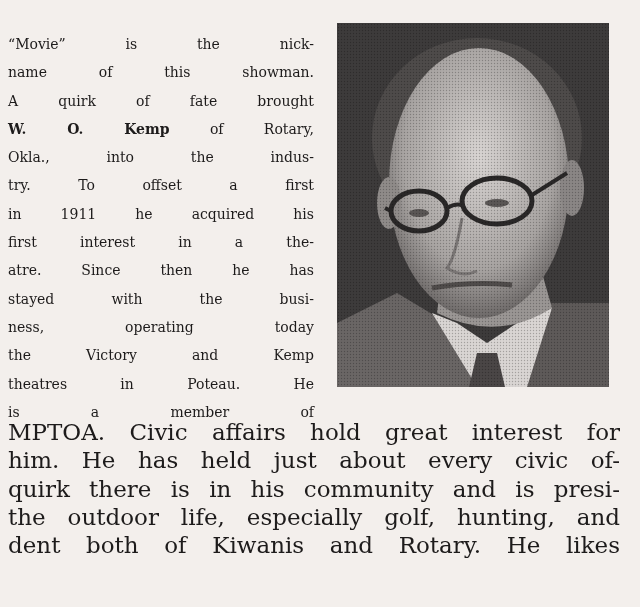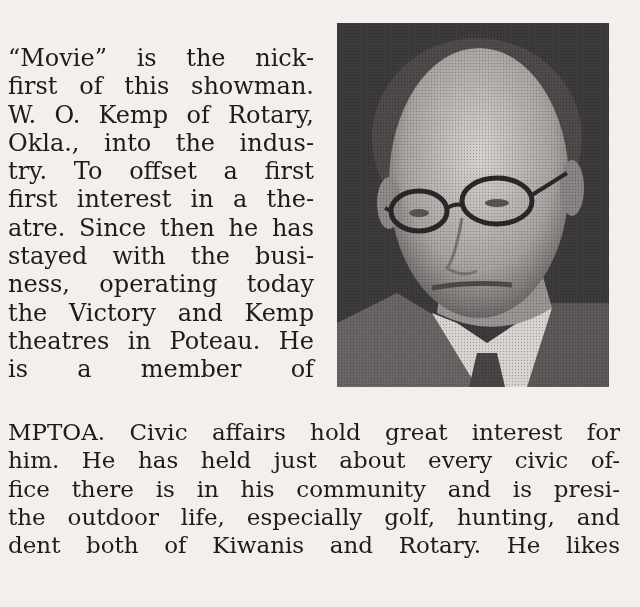--- a/index.html
+++ b/index.html
@@ -4,42 +4,44 @@
 <style>
   html, body { margin:0; padding:0; }
   body {
     width:640px; height:607px; overflow:hidden;
     background:#f3efec;
     font-family: "DejaVu Serif", "Liberation Serif", serif;
     color:#1d1b1b;
     position:relative;
   }
   .col {
-    position:absolute; left:8px; top:44px; width:306px;
-    font-size:24px; line-height:28.3px;
+    position:absolute; left:8px; top:30px; width:306px;
+    font-size:14px; line-height:28.3px;
   }
   .line { display:block; white-space:nowrap; text-align:justify; text-align-last:justify; height:28.3px; }
   .line.last { text-align-last:left; }
   .wide { position:absolute; left:8px; top:418px; width:612px; font-size:23px; line-height:28.3px; }
-  b { font-weight:normal; }
+  b { font-weight:bold; }
   .photo {
     position:absolute; left:337px; top:23px; width:272px; height:364px;
     background:#3a3838; overflow:hidden;
   }
   .photo svg { display:block; }
 </style>
 </head>
 <body>
 
 <div class="col">
   <span class="line">“Movie” is the nick-</span>
-  <span class="line">first of this showman.</span>
+  <span class="line">name of this showman.</span>
+  <span class="line">A quirk of fate brought</span>
   <span class="line"><b>W. O. Kemp</b><span> of Rotary,</span></span>
   <span class="line">Okla., into the indus-</span>
   <span class="line">try. To offset a first</span>
+  <span class="line">in 1911 he acquired his</span>
   <span class="line">first interest in a the-</span>
   <span class="line">atre. Since then he has</span>
   <span class="line">stayed with the busi-</span>
   <span class="line">ness, operating today</span>
   <span class="line">the Victory and Kemp</span>
   <span class="line">theatres in Poteau. He</span>
   <span class="line">is a member of</span>
 </div>
 
 <div class="photo">
@@ -84,16 +86,16 @@
 
     <path d="M125 195 Q118 235 110 245 Q125 255 140 248" stroke="#7a7675" stroke-width="3" fill="none"></path>
     <path d="M95 265 Q135 258 175 262" stroke="#504c4b" stroke-width="5" fill="none"></path>
     <rect width="272" height="364" fill="url(#ht)"></rect>
   </svg>
 </div>
 
 <div class="wide">
   <span class="line">MPTOA. Civic affairs hold great interest for</span>
   <span class="line">him. He has held just about every civic of-</span>
-  <span class="line">fice there is in his community and is presi-</span>
+  <span class="line">quirk there is in his community and is presi-</span>
   <span class="line">the outdoor life, especially golf, hunting, and</span>
   <span class="line">dent both of Kiwanis and Rotary. He likes</span>
 </div>
 
 </body></html>

